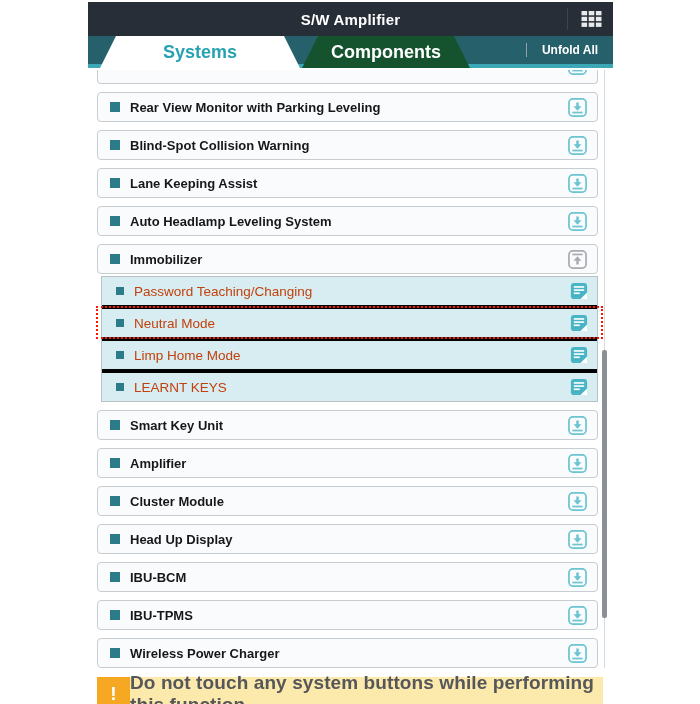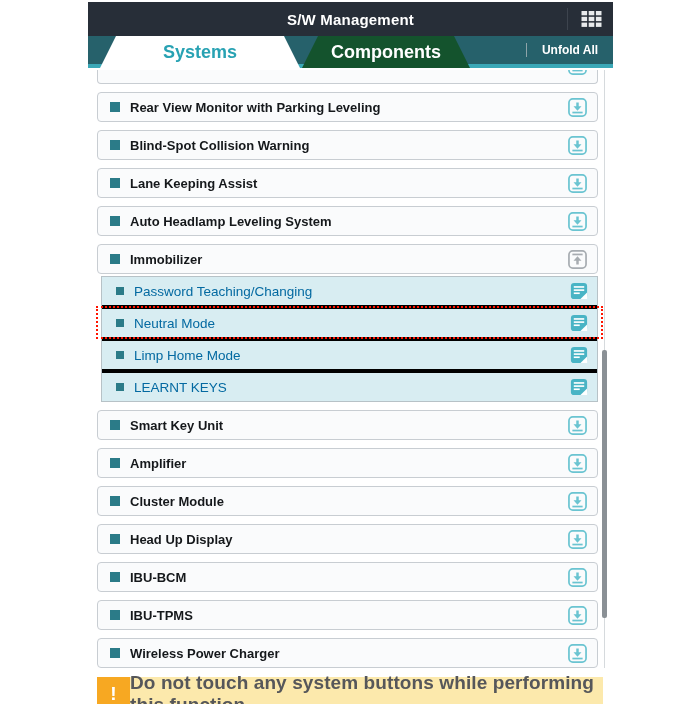--- a/index.html
+++ b/index.html
@@ -51,21 +51,21 @@
   .row-label { flex:1; font-weight:bold; font-size:13px; color:#15181B; white-space:nowrap; overflow:hidden; }
   .row-icon { width:19px; height:19px; margin-right:10px; flex:none; color:#6AC4D1; cursor:pointer; }
   .row-icon.gray { color:#A7ACB1; }
   .ic { display:block; width:100%; height:100%; }
 
   
   .subpanel { margin:2px 15px 0 13px; border:1px solid #B7C2C7; background:#D8EDF2; }
   .subrow { height:28px; display:flex; align-items:center; position:relative; border-top:4px solid #000000; cursor:pointer; }
   .subrow:first-child { border-top:none; }
   .sub-bullet { width:8px; height:8px; background:#2B7B88; margin:0 10px 0 14px; flex:none; }
-  .sub-label { flex:1; font-size:13.5px; color:#0369a1; white-space:nowrap; }
+  .sub-label { flex:1; font-size:13.5px; color:#c2410c; white-space:nowrap; }
   .sub-icon { width:18px; height:18px; margin-right:9px; flex:none; color:#49B4C5; cursor:pointer; }
   .subrow.hl::after {
     content:""; position:absolute; left:-6px; right:-6px; top:-3px; bottom:-2px;
     border:2px dotted #FF1400; pointer-events:none; z-index:3;
   }
 
   
   .scroll-track { position:absolute; top:2px; bottom:2px; right:8px; width:1px; background:#D6DADD; }
   .scroll-thumb { position:absolute; right:6px; top:282px; height:268px; width:5px; border-radius:2px; background:#8A9095; cursor:grab; }
 
@@ -113,21 +113,21 @@
       <rect x="0" y="11.6" width="5.6" height="4.3" fill="#E8EAEC"></rect>
         <rect x="7.2" y="11.6" width="5.6" height="4.3" fill="#E8EAEC"></rect>
         <rect x="14.4" y="11.6" width="5.6" height="4.3" fill="#E8EAEC"></rect>
     </g>
   </defs>
 </svg>
 
 <div class="app">
 
   <div class="hdr">
-    <div class="hdr-title">S/W Management</div>
+    <div class="hdr-title">S/W Amplifier</div>
     <div class="hdr-sep"></div>
     <div class="grid-btn">
       <svg class="ic" viewBox="0 0 20 16">
           <use href="#ic-grid"></use>
         </svg>
     </div>
   </div>
 
   <div class="tabbar">
     <div class="tab systems">Systems</div>

